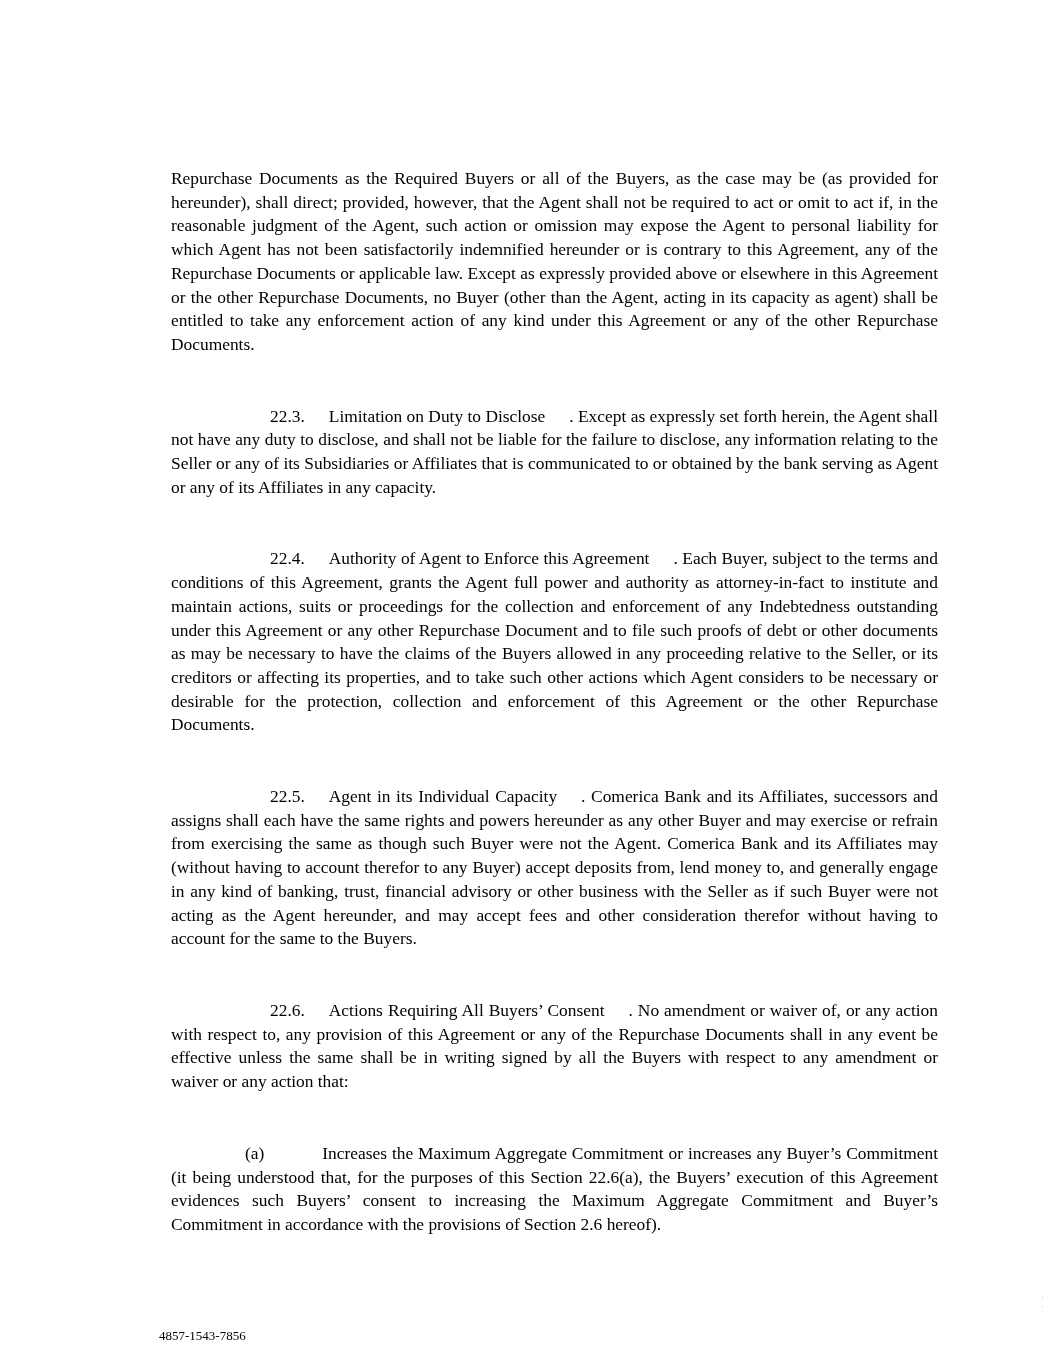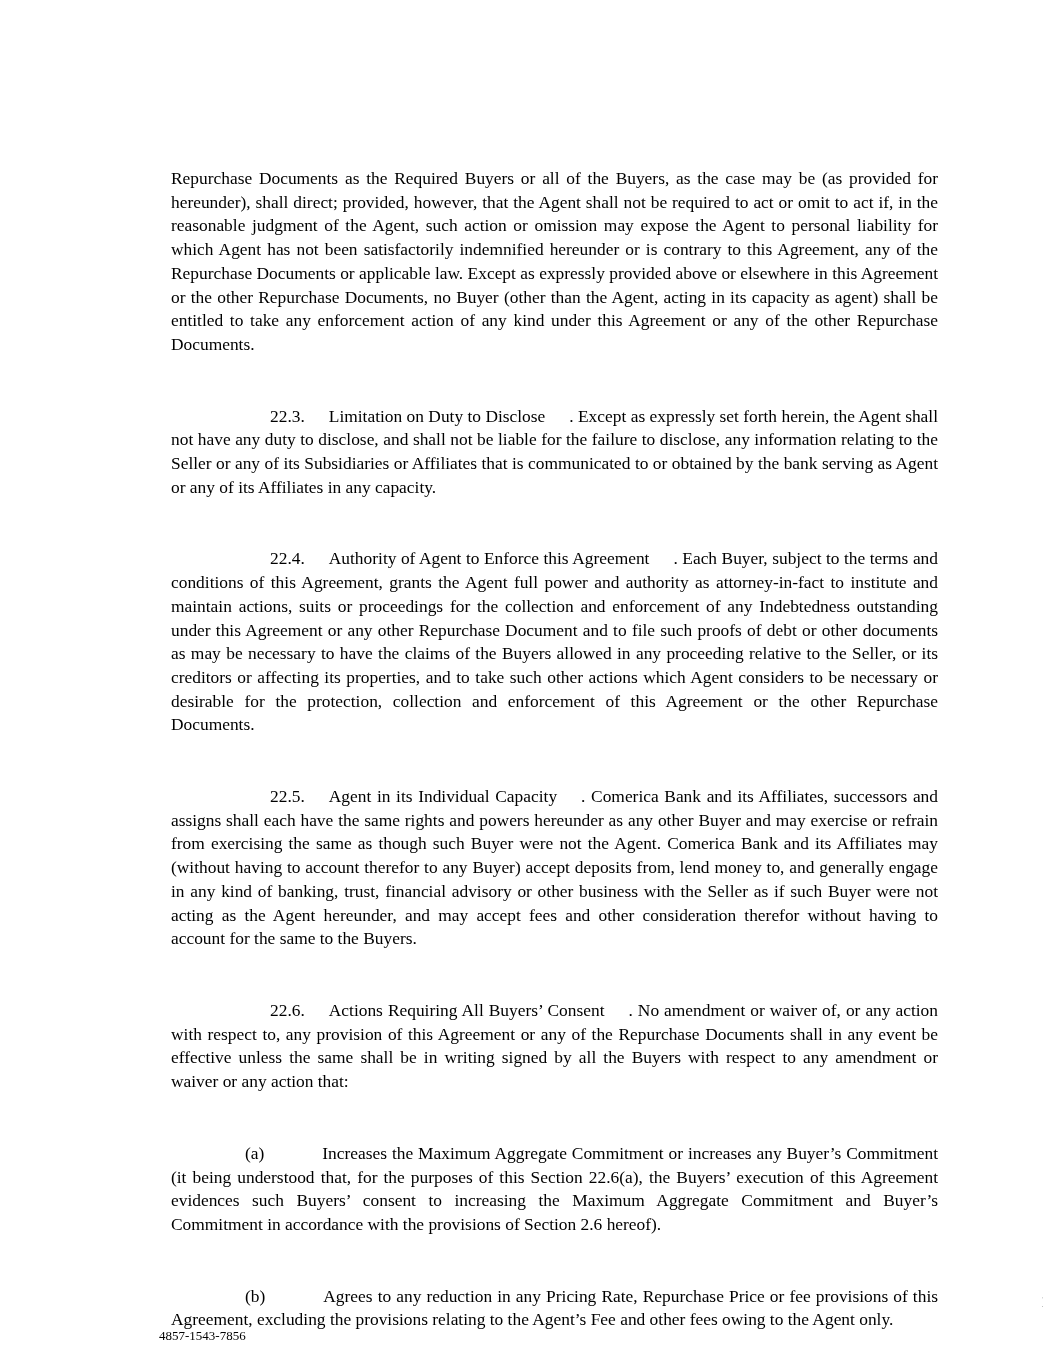--- a/index.html
+++ b/index.html
@@ -55,19 +55,18 @@
     <p class="section"><span class="secnum">22.3.</span><span class="ital">Limitation on Duty to Disclose</span><span>.  Except as expressly set forth herein, the Agent shall not have any duty to disclose, and shall not be liable for the failure to disclose, any information relating to the Seller or any of its Subsidiaries or Affiliates that is communicated to or obtained by the bank serving as Agent or any of its Affiliates in any capacity.</span></p>
 
     <p class="section"><span class="secnum">22.4.</span><span class="ital">Authority of Agent to Enforce this Agreement</span><span>.  Each Buyer, subject to the terms and conditions of this Agreement, grants the Agent full power and authority as attorney-in-fact to institute and maintain actions, suits or proceedings for the collection and enforcement of any Indebtedness outstanding under this Agreement or any other Repurchase Document and to file such proofs of debt or other documents as may be necessary to have the claims of the Buyers allowed in any proceeding relative to the Seller, or its creditors or affecting its properties, and to take such other actions which Agent considers to be necessary or desirable for the protection, collection and enforcement of this Agreement or the other Repurchase Documents.</span></p>
 
     <p class="section"><span class="secnum">22.5.</span><span class="ital">Agent in its Individual Capacity</span><span>.  Comerica Bank and its Affiliates, successors and assigns shall each have the same rights and powers hereunder as any other Buyer and may exercise or refrain from exercising the same as though such Buyer were not the Agent. Comerica Bank and its Affiliates may (without having to account therefor to any Buyer) accept deposits from, lend money to, and generally engage in any kind of banking, trust, financial advisory or other business with the Seller as if such Buyer were not acting as the Agent hereunder, and may accept fees and other consideration therefor without having to account for the same to the Buyers.</span></p>
 
     <p class="section"><span class="secnum">22.6.</span><span class="ital">Actions Requiring All Buyers’ Consent</span><span>.  No amendment or waiver of, or any action with respect to, any provision of this Agreement or any of the Repurchase Documents shall in any event be effective unless the same shall be in writing signed by all the Buyers with respect to any amendment or waiver or any action that:</span></p>
 
     <p class="sub"><span class="sublabel">(a)</span><span>Increases the Maximum Aggregate Commitment or increases any Buyer’s Commitment (it being understood that, for the purposes of this Section 22.6(a), the Buyers’ execution of this Agreement evidences such Buyers’ consent to increasing the Maximum Aggregate Commitment and Buyer’s Commitment in accordance with the provisions of Section 2.6 hereof).</span></p>
 
-    <p class="sub"><span class="sublabel">(b)</span><span>Agrees to any reduction in any Pricing Rate, Repurchase Price or fee provisions of this Agreement, excluding the provisions relating to the Agent’s Fee and other fees owing to the Agent only.</span></p>
 
   </div>
 
   <div class="pagenum">102</div>
   <div class="footer-id">4857-1543-7856</div>
 </div>
 
 </body></html>

